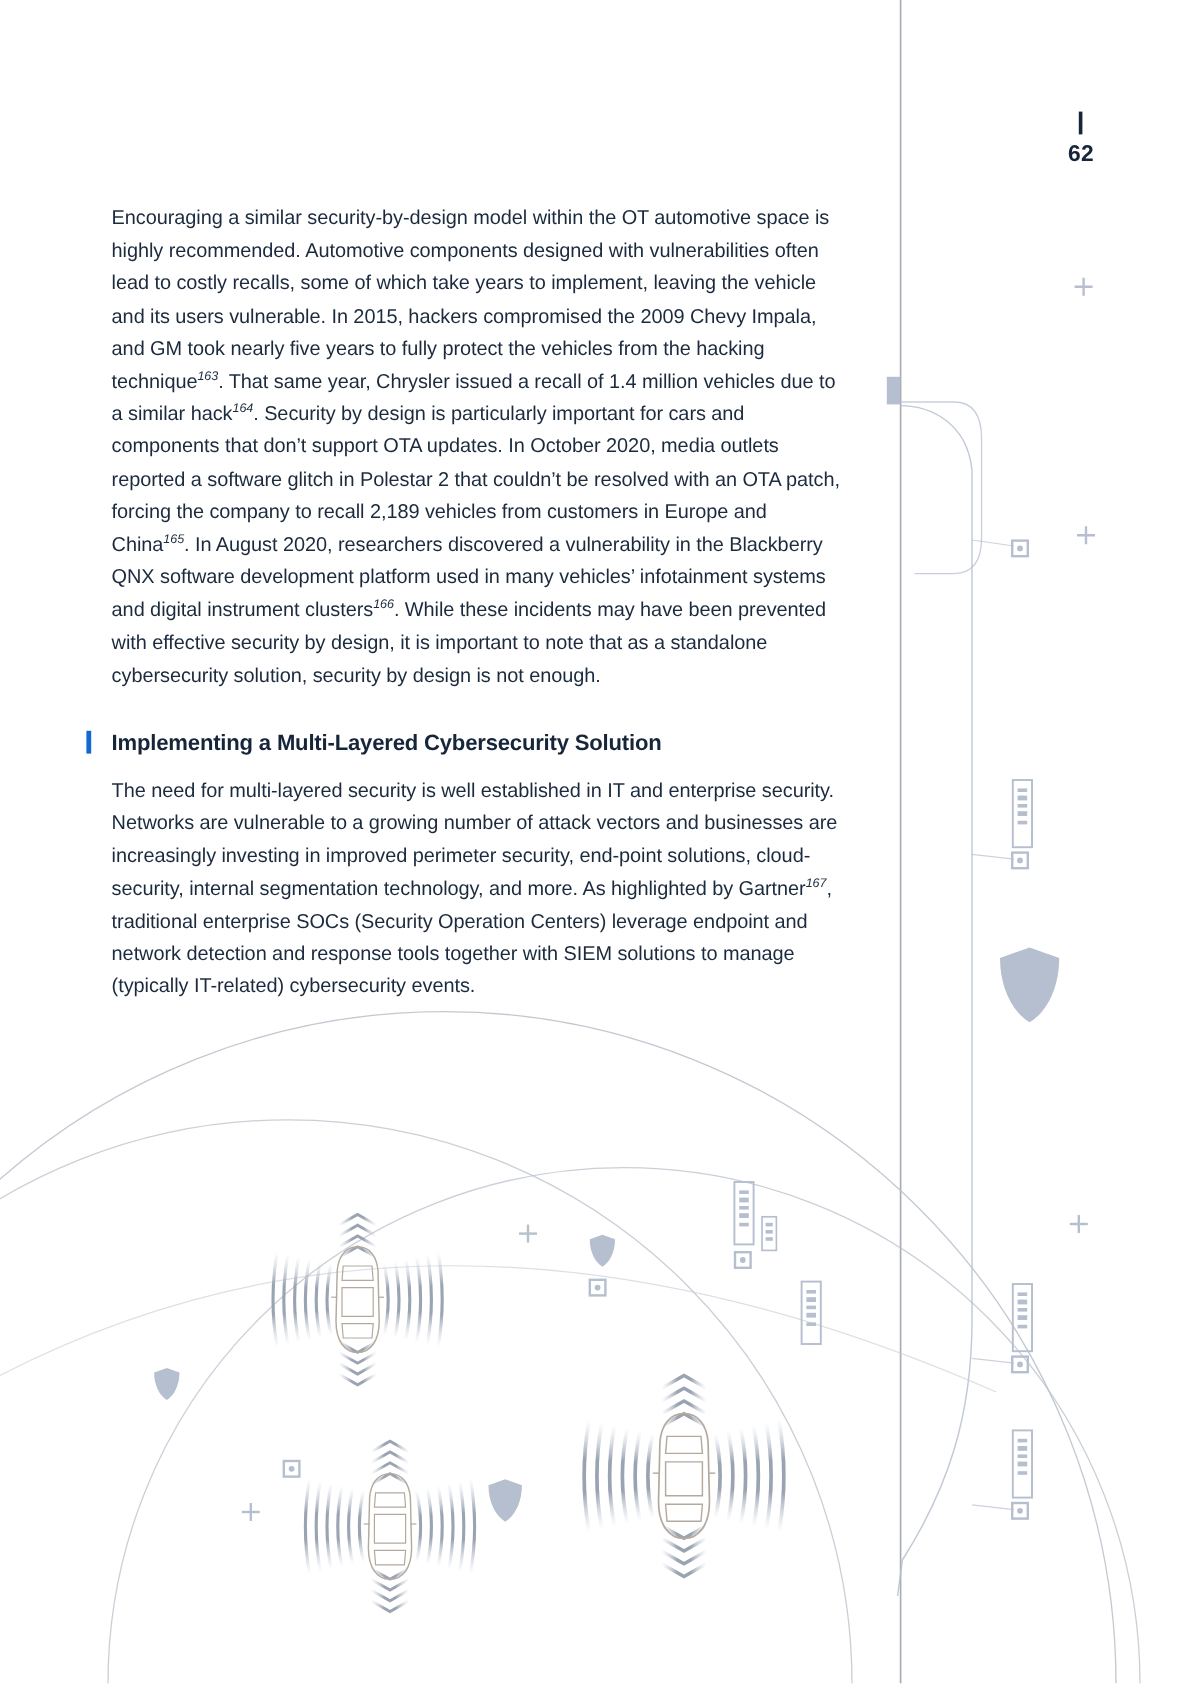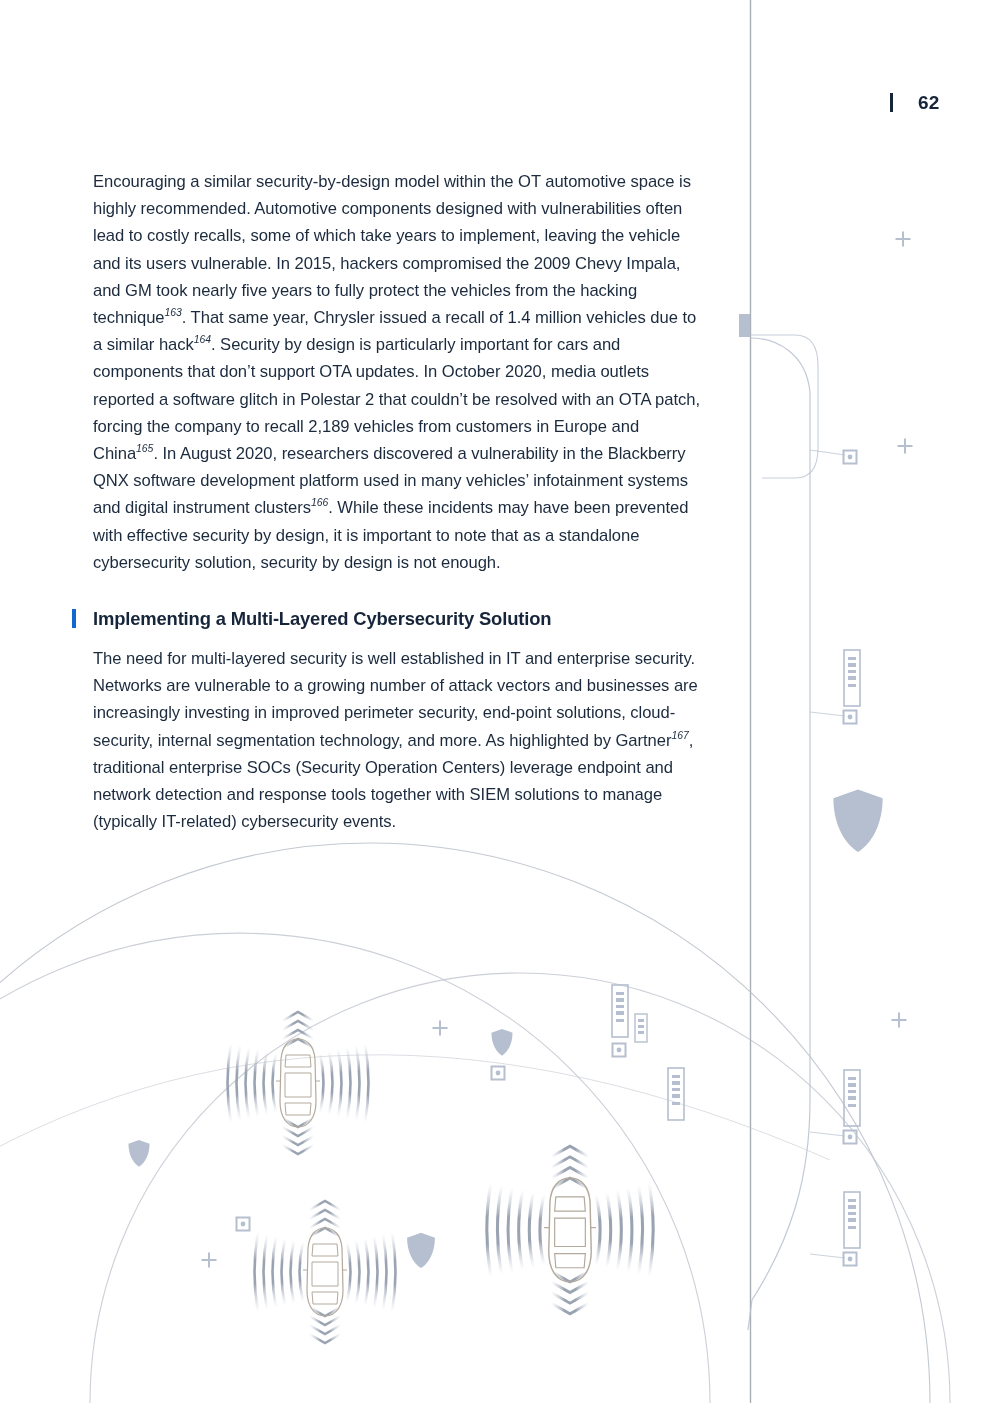--- a/index.html
+++ b/index.html
@@ -23,22 +23,23 @@
     z-index: 0;
   }
 
   
   #page-number {
     position: absolute;
     top: 93px;
     left: 890px;
     display: flex;
     align-items: center;
-    gap: 25px;
+    gap: 7px;
     z-index: 5;
+    flex-direction: column;
   }
   #page-number .tick {
     width: 3px;
     height: 19px;
     background: #16253a;
     display: block;
   }
   #page-number .num {
     font-size: 19px;
     font-weight: 700;

